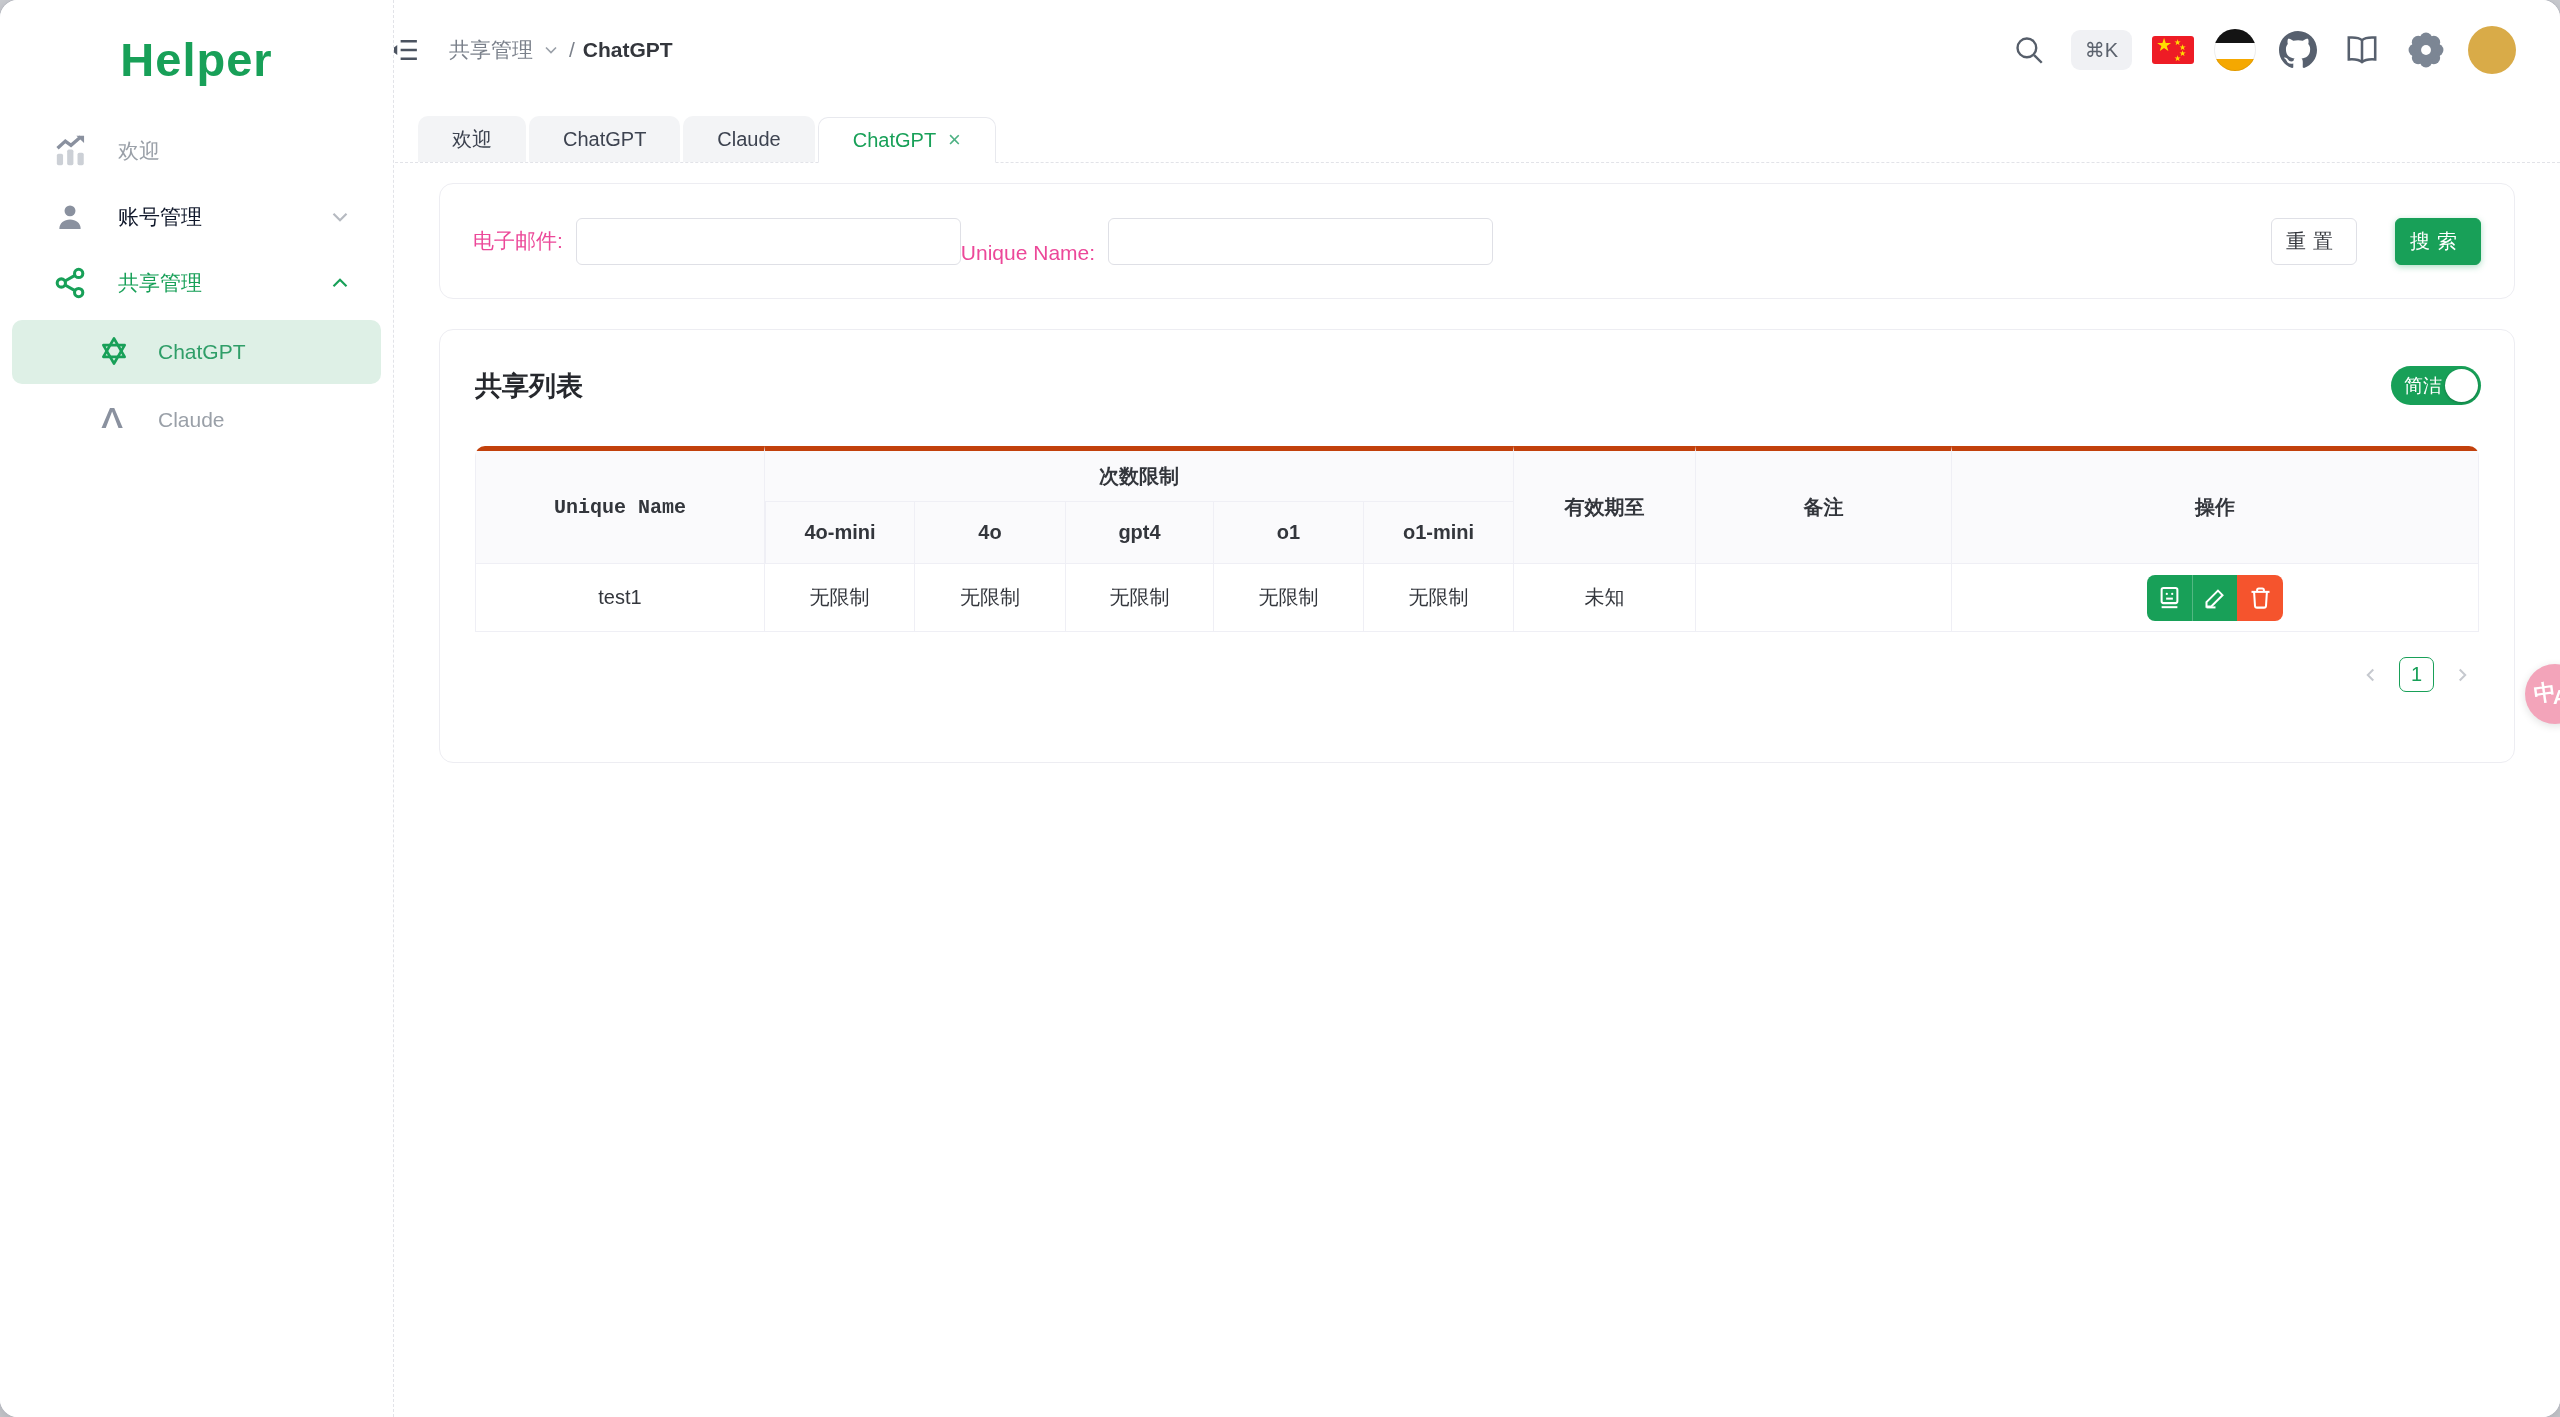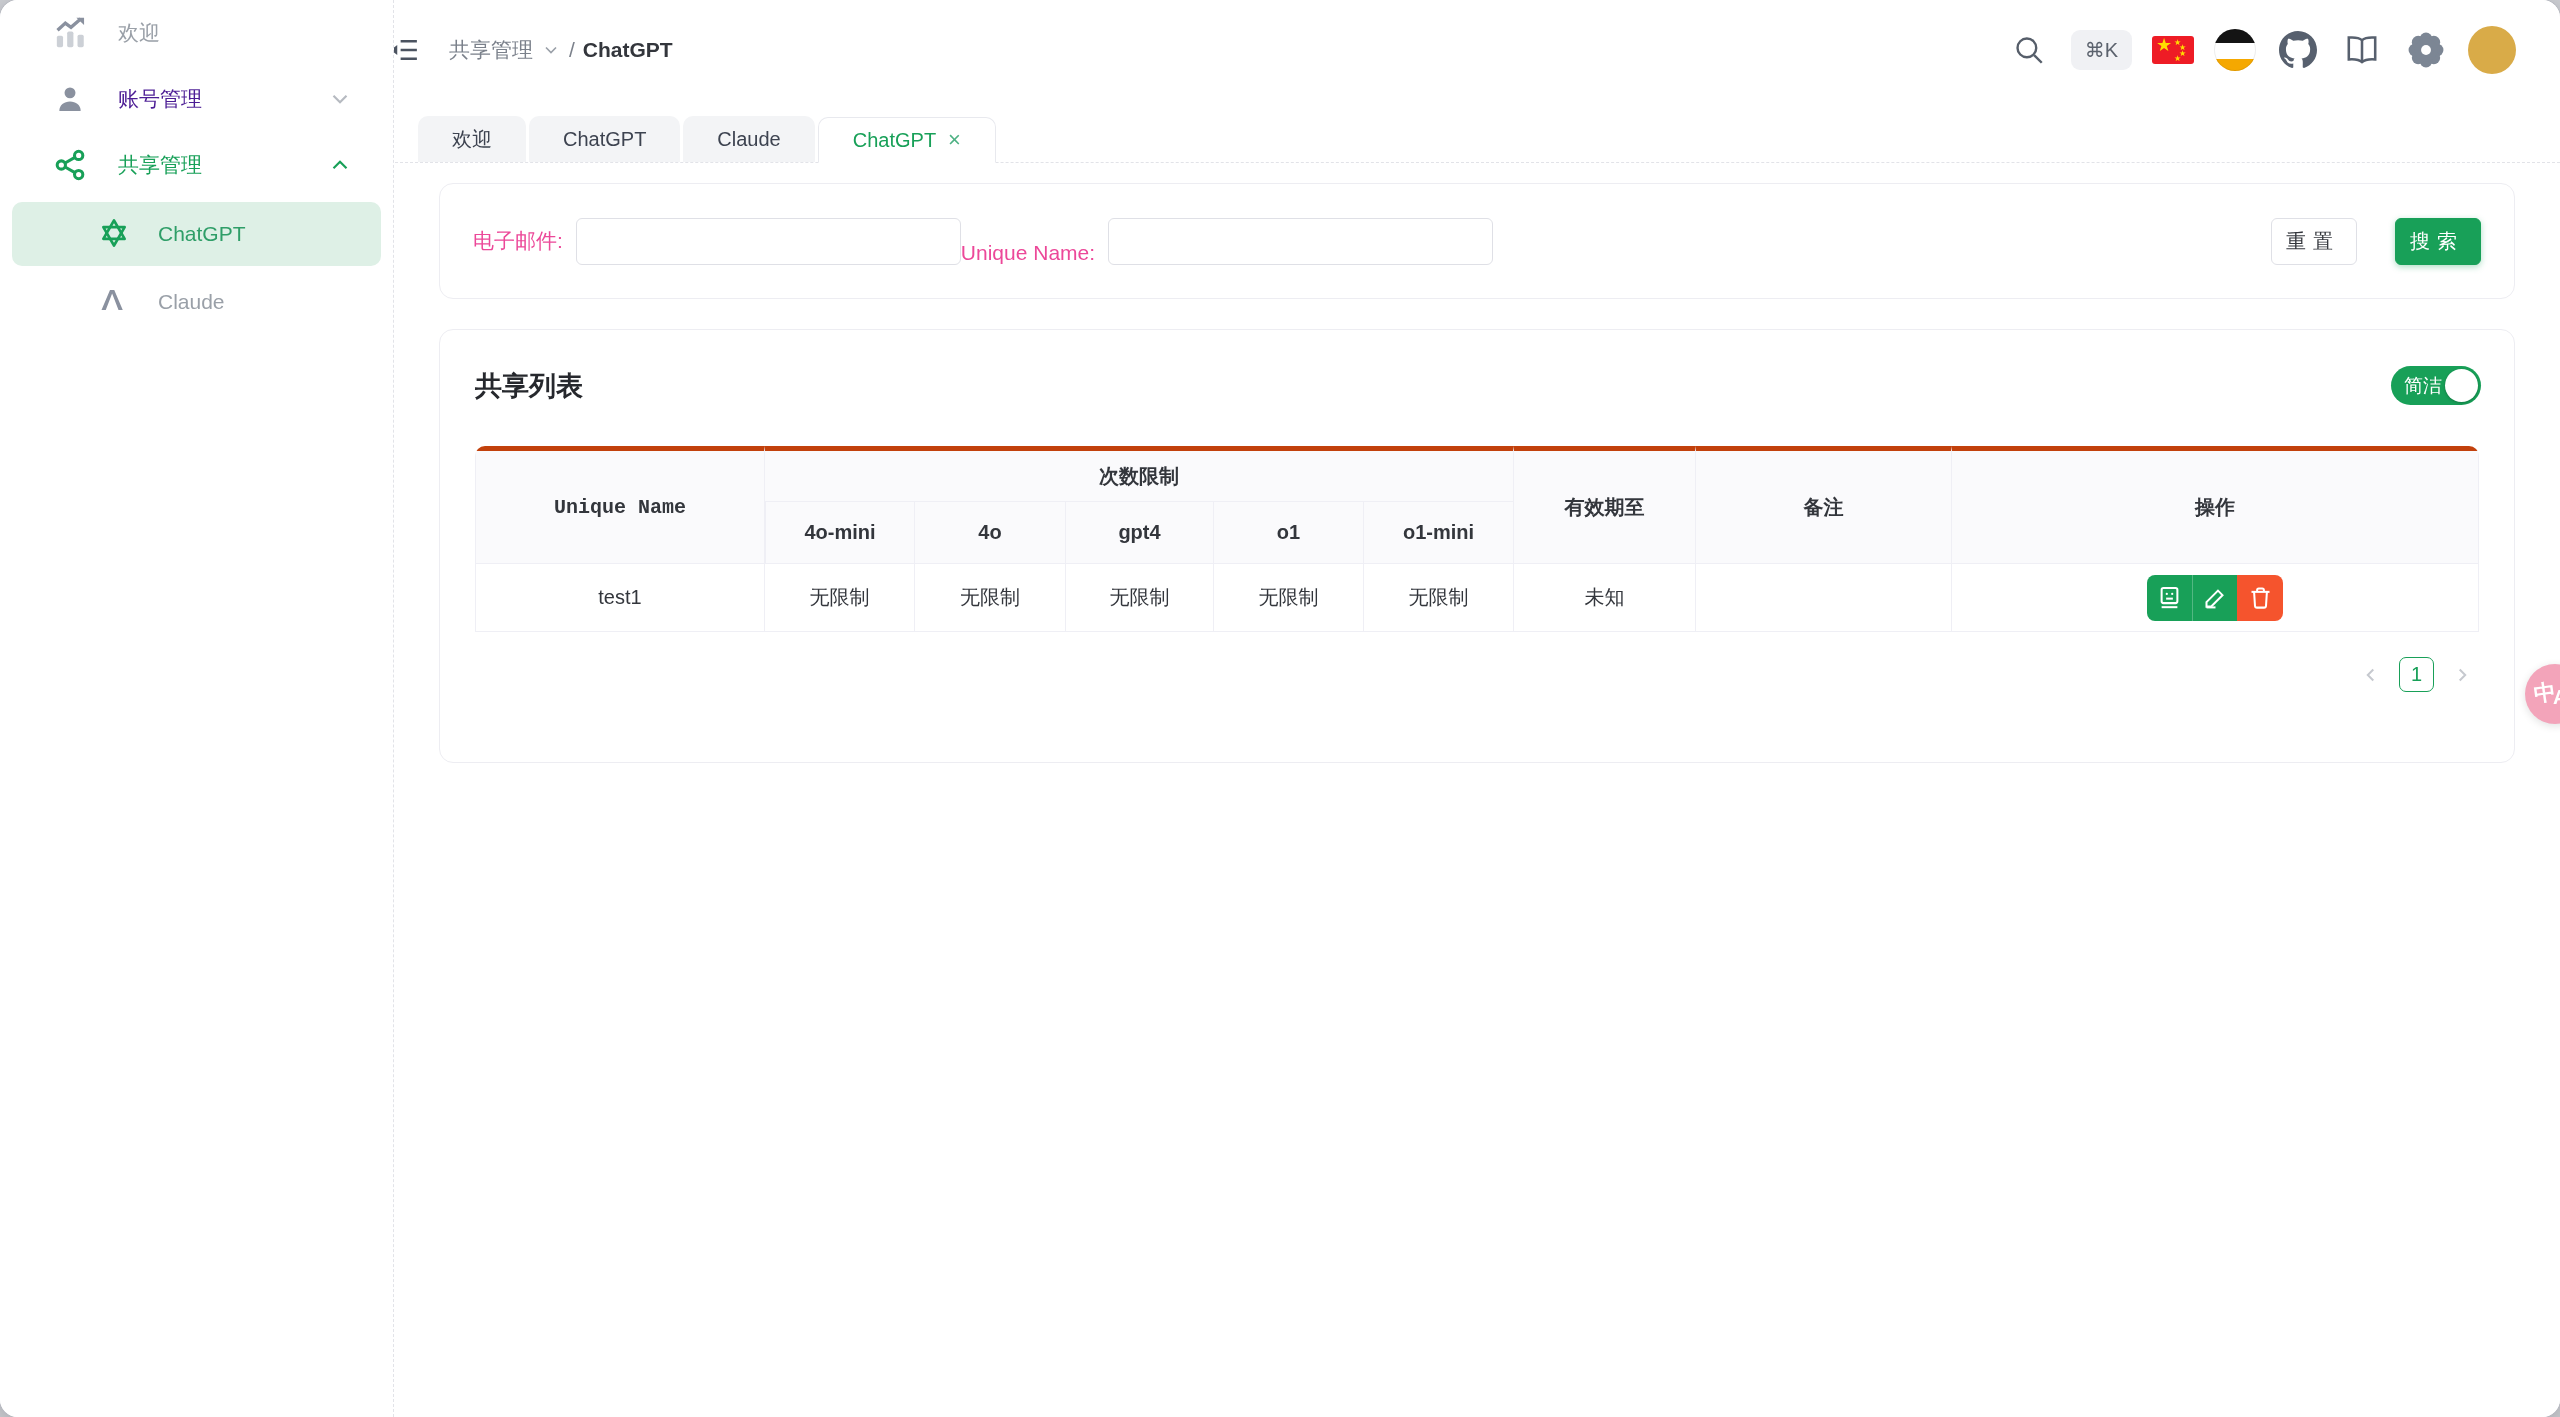--- a/index.html
+++ b/index.html
@@ -13,21 +13,21 @@
   .logo { height:118px; display:flex; align-items:center; justify-content:center;
           color:#18a058; font-size:47px; font-weight:700; letter-spacing:1px; }
   .menu { padding:0 12px; }
   .menu-item { height:66px; display:flex; align-items:center; padding:0 28px 0 42px;
                border-radius:10px; cursor:pointer; color:#9aa0a8; font-size:21px; }
   .menu-item .mi-icon { width:36px; height:36px; margin-right:28px; display:flex; align-items:center; }
   .menu-item .mi-label { flex:1; }
   .menu-item .chev { width:26px; height:26px; color:#b6bac1; }
   .menu-item.group-open { color:#18a058; }
   .menu-item.group-open .chev { color:#18a058; }
-  .menu-item.acct { color:#4c1d95; }
+  .menu-item.acct { color:#0f172a; }
   .sub-item { height:64px; display:flex; align-items:center; padding:0 28px 0 86px;
               border-radius:10px; cursor:pointer; color:#9aa0a8; font-size:21px; margin-top:4px; }
   .sub-item .mi-icon { width:34px; height:34px; margin-right:26px; }
   .sub-item.selected { background:#def0e6; color:#2f9e68; }
 
   
   .main { position:absolute; left:395px; top:0; right:0; bottom:0; background:#fff; }
   .topbar { height:100px; display:flex; align-items:center; padding:0 44px 0 0; position:relative; }
   .collapse-btn { width:44px; height:44px; margin-left:-12px; display:flex; align-items:center; justify-content:center;
                   cursor:pointer; background:#fff; }
@@ -111,20 +111,21 @@
   .float-translate .en { position:absolute; left:28px; top:22px; color:#fff; font-size:20px; font-weight:700; }
 
   svg { display:block; }
 </style>
 </head>
 <body>
 
 <div class="window">
 
   <aside class="sidebar">
+    <div class="logo">Helper</div>
     <nav class="menu">
 
       <div class="menu-item">
         <span class="mi-icon">
           <svg viewBox="0 0 24 24" width="34" height="34">
             <rect x="2" y="14" width="4.4" height="8" rx="1.2" fill="#ccd0d6"></rect>
             <rect x="9.3" y="11" width="4.4" height="11" rx="1.2" fill="#ccd0d6"></rect>
             <rect x="16.6" y="13.2" width="4.4" height="8.8" rx="1.2" fill="#ccd0d6"></rect>
             <path d="M2.5 10l5.5-5 4 3 7-6" stroke="#8a919f" stroke-width="2.4" fill="none"></path>
             <path d="M15.8 1.2h5.4v5.2z" fill="#8a919f"></path>

